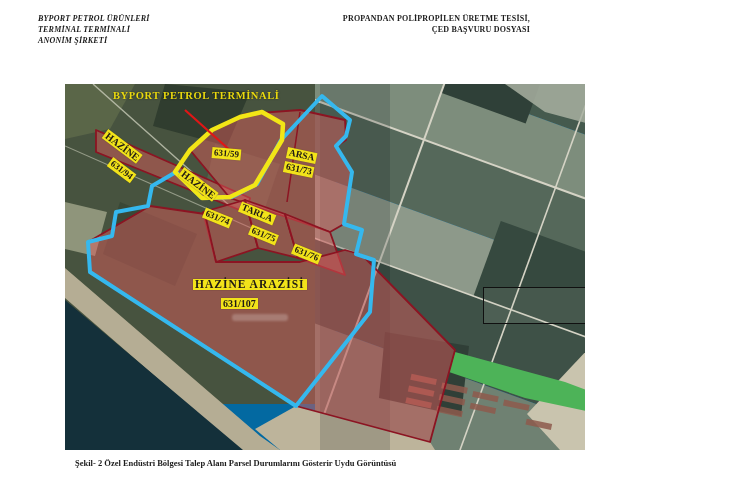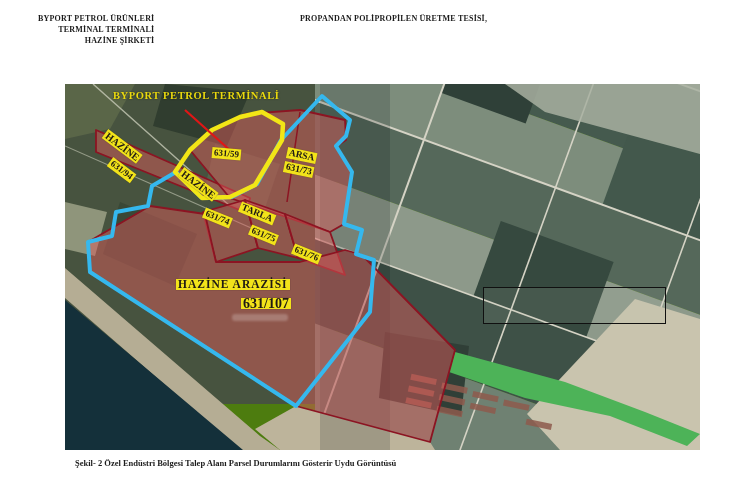--- a/index.html
+++ b/index.html
@@ -2,25 +2,25 @@
 <html><head>
 <meta charset="utf-8">
 <style>
   html,body{margin:0;padding:0;}
   body{
     width:740px;height:487px;position:relative;background:#ffffff;
     font-family:"Liberation Serif", serif;overflow:hidden;
   }
   
   .hdr{position:absolute;top:13px;font-weight:bold;font-size:8px;line-height:11px;color:#1c1c1c;letter-spacing:.2px;}
-  .hdr-left{left:38px;text-align:right;}
-  .hdr-right{left:300px;width:230px;text-align:left;}
+  .hdr-left{left:38px;text-align:left;font-style:italic;}
+  .hdr-right{left:300px;width:230px;text-align:right;}
   .caption{position:absolute;left:75px;top:458px;font-weight:bold;font-size:8.5px;color:#1c1c1c;}
   
-  .map{position:absolute;left:65px;top:84px;width:635px;height:366px;overflow:hidden;background:#4d7c0f;}
+  .map{position:absolute;left:65px;top:84px;width:520px;height:366px;overflow:hidden;background:#0369a1;}
   .map svg{position:absolute;left:0;top:0;}
   
   .lbl{
     position:absolute;background:#f2e31a;color:#1f1a14;font-weight:bold;
     font-size:9px;line-height:11px;padding:0 2px;white-space:nowrap;
     transform-origin:left center;box-shadow:0 0 1px rgba(0,0,0,.35);
   }
   .callout{
     position:absolute;left:48px;top:6px;color:#ead90f;font-weight:bold;
     font-size:10.5px;letter-spacing:.6px;white-space:nowrap;text-shadow:0 0 2px rgba(0,0,0,.6);
@@ -37,25 +37,26 @@
   .sw-ced{background:#35b8ee;}
   .sw-oeb{background:#f2e616;}
   .legend-label{font-weight:bold;font-size:8px;color:#101010;letter-spacing:.4px;white-space:nowrap;}
 </style>
 </head>
 <body>
 
 <div class="hdr hdr-left">
   <div>BYPORT PETROL ÜRÜNLERİ</div>
   <div>TERMİNAL TERMİNALİ</div>
-  <div>HAZİNE ŞİRKETİ</div>
+  <div>ANONİM ŞİRKETİ</div>
 </div>
 
 <div class="hdr hdr-right">
   <div>PROPANDAN POLİPROPİLEN ÜRETME TESİSİ,</div>
+  <div>ÇED BAŞVURU DOSYASI</div>
 </div>
 
 <div class="map">
   <svg width="635" height="366" viewBox="0 0 635 366">
     <defs>
       <clipPath id="rightClip">
           <rect x="250" y="0" width="385" height="366"></rect>
         </clipPath>
     </defs>
 
@@ -139,21 +140,21 @@
   <div class="lbl" style="left:40px;top:44px;font-size:10px;transform:rotate(37deg);">HAZİNE</div>
   <div class="lbl" style="left:45px;top:72px;transform:rotate(37deg);">631/94</div>
   <div class="lbl" style="left:116px;top:82px;font-size:10px;transform:rotate(37deg);">HAZİNE</div>
   <div class="lbl" style="left:147px;top:63px;transform:rotate(5deg);">631/59</div>
   <div class="lbl" style="left:222px;top:63px;font-size:9.5px;transform:rotate(12deg);">ARSA</div>
   <div class="lbl" style="left:219px;top:77px;font-size:9.5px;transform:rotate(12deg);">631/73</div>
   <div class="lbl" style="left:139px;top:123px;transform:rotate(22deg);">631/74</div>
   <div class="lbl" style="left:175px;top:117px;font-size:9.5px;transform:rotate(22deg);">TARLA</div>
   <div class="lbl" style="left:185px;top:140px;transform:rotate(22deg);">631/75</div>
   <div class="lbl" style="left:228px;top:159px;transform:rotate(22deg);">631/76</div>
-  <div class="lbl" style="left:111px;top:195px;font-size:11.5px;letter-spacing:1px;">HAZİNE ARAZİSİ</div>
-  <div class="lbl" style="left:176px;top:214px;font-size:14px;">631/107</div>
+  <div class="lbl" style="left:128px;top:195px;font-size:11.5px;letter-spacing:1px;">HAZİNE ARAZİSİ</div>
+  <div class="lbl" style="left:156px;top:214px;font-size:10px;">631/107</div>
   <div class="smudge"></div>
 
   <div class="legend">
   </div>
 </div>
 
 <div class="caption">Şekil- 2 Özel Endüstri Bölgesi Talep Alanı Parsel Durumlarını Gösterir Uydu Görüntüsü</div>
 
 </body></html>

